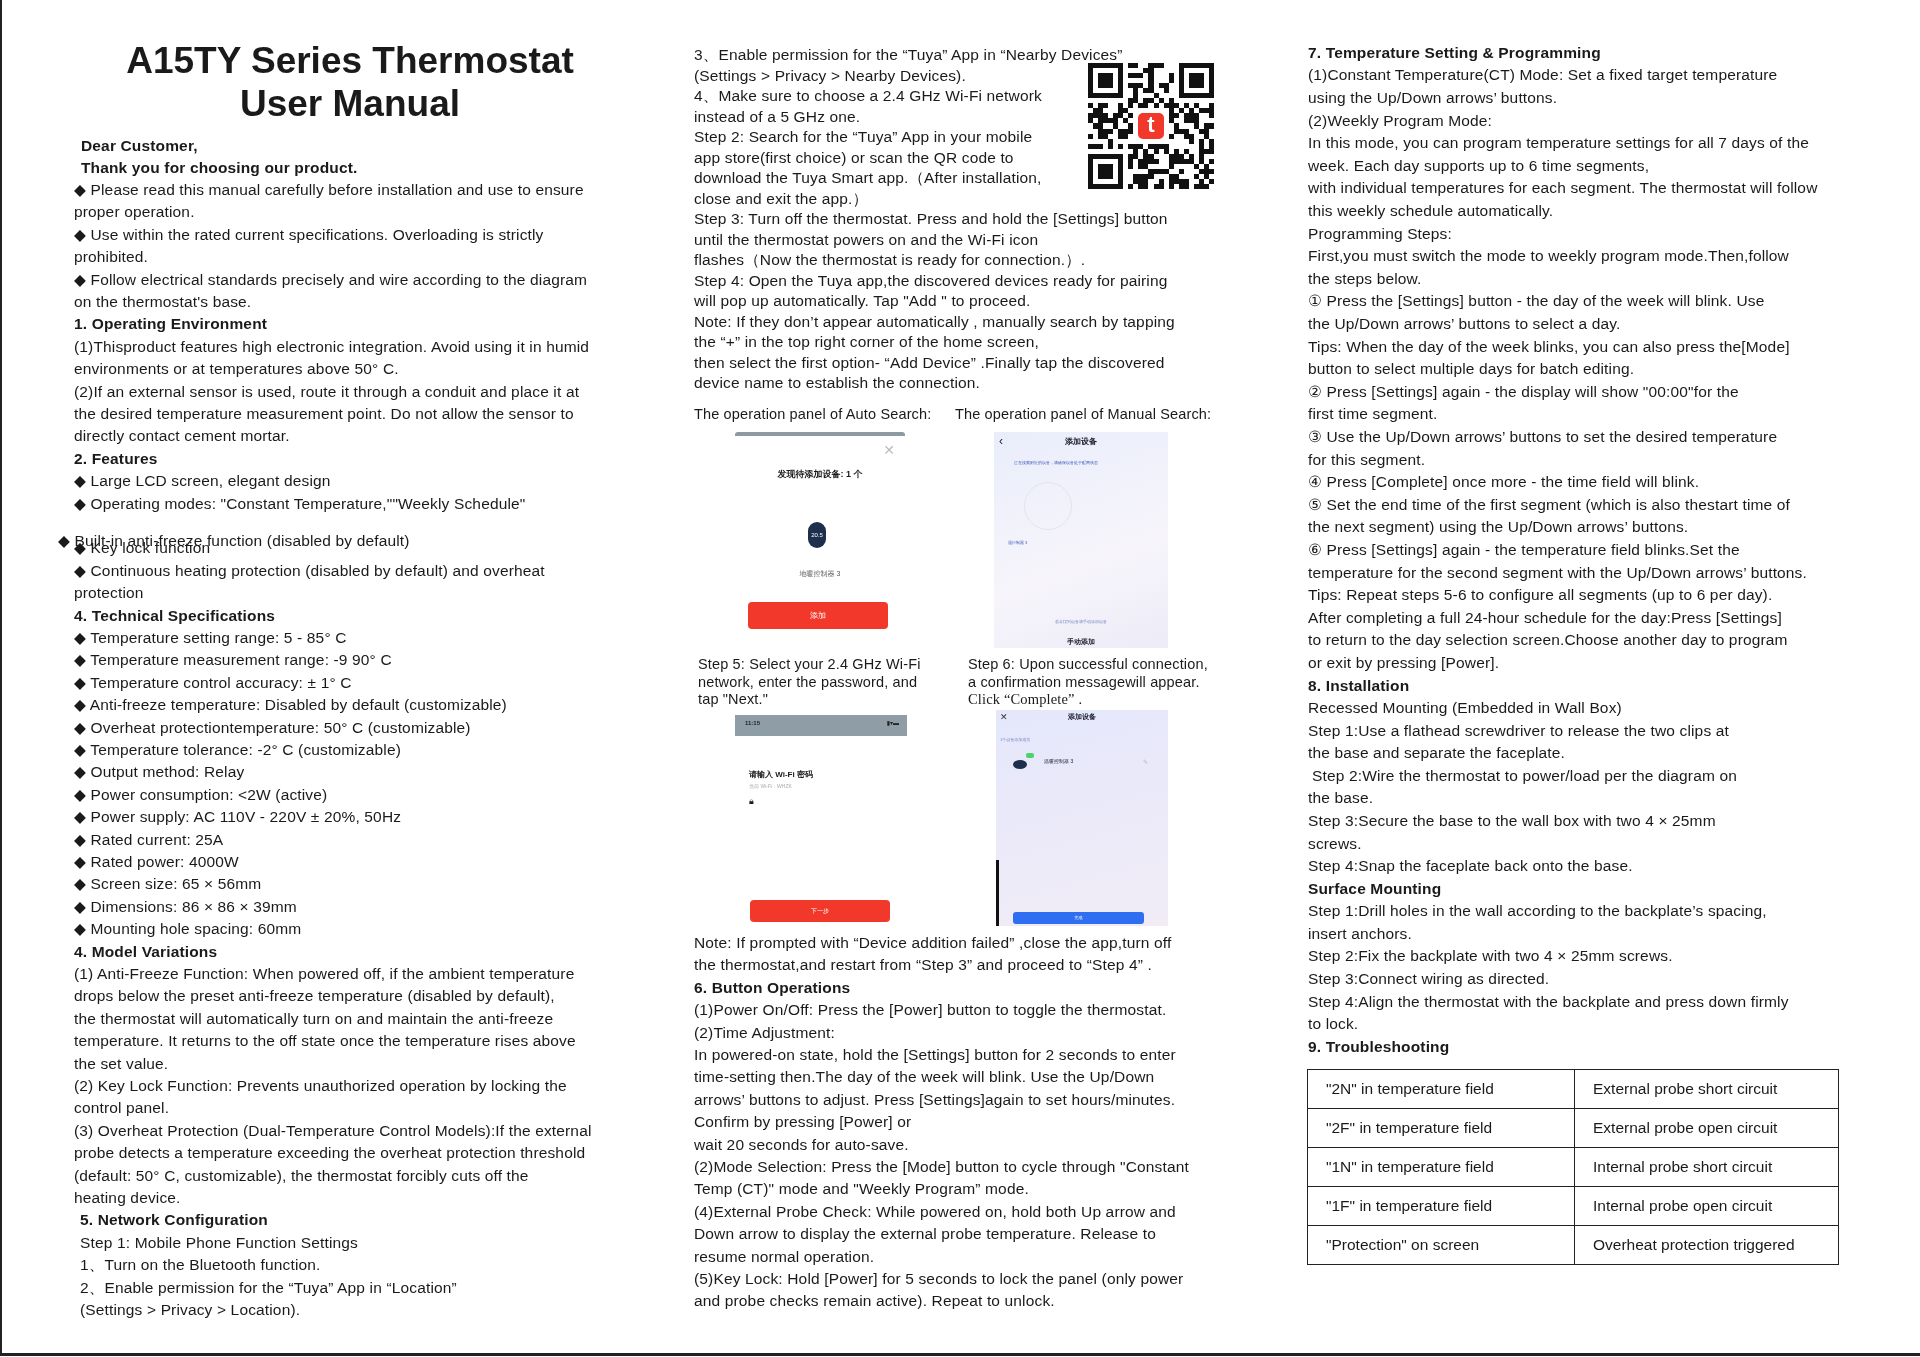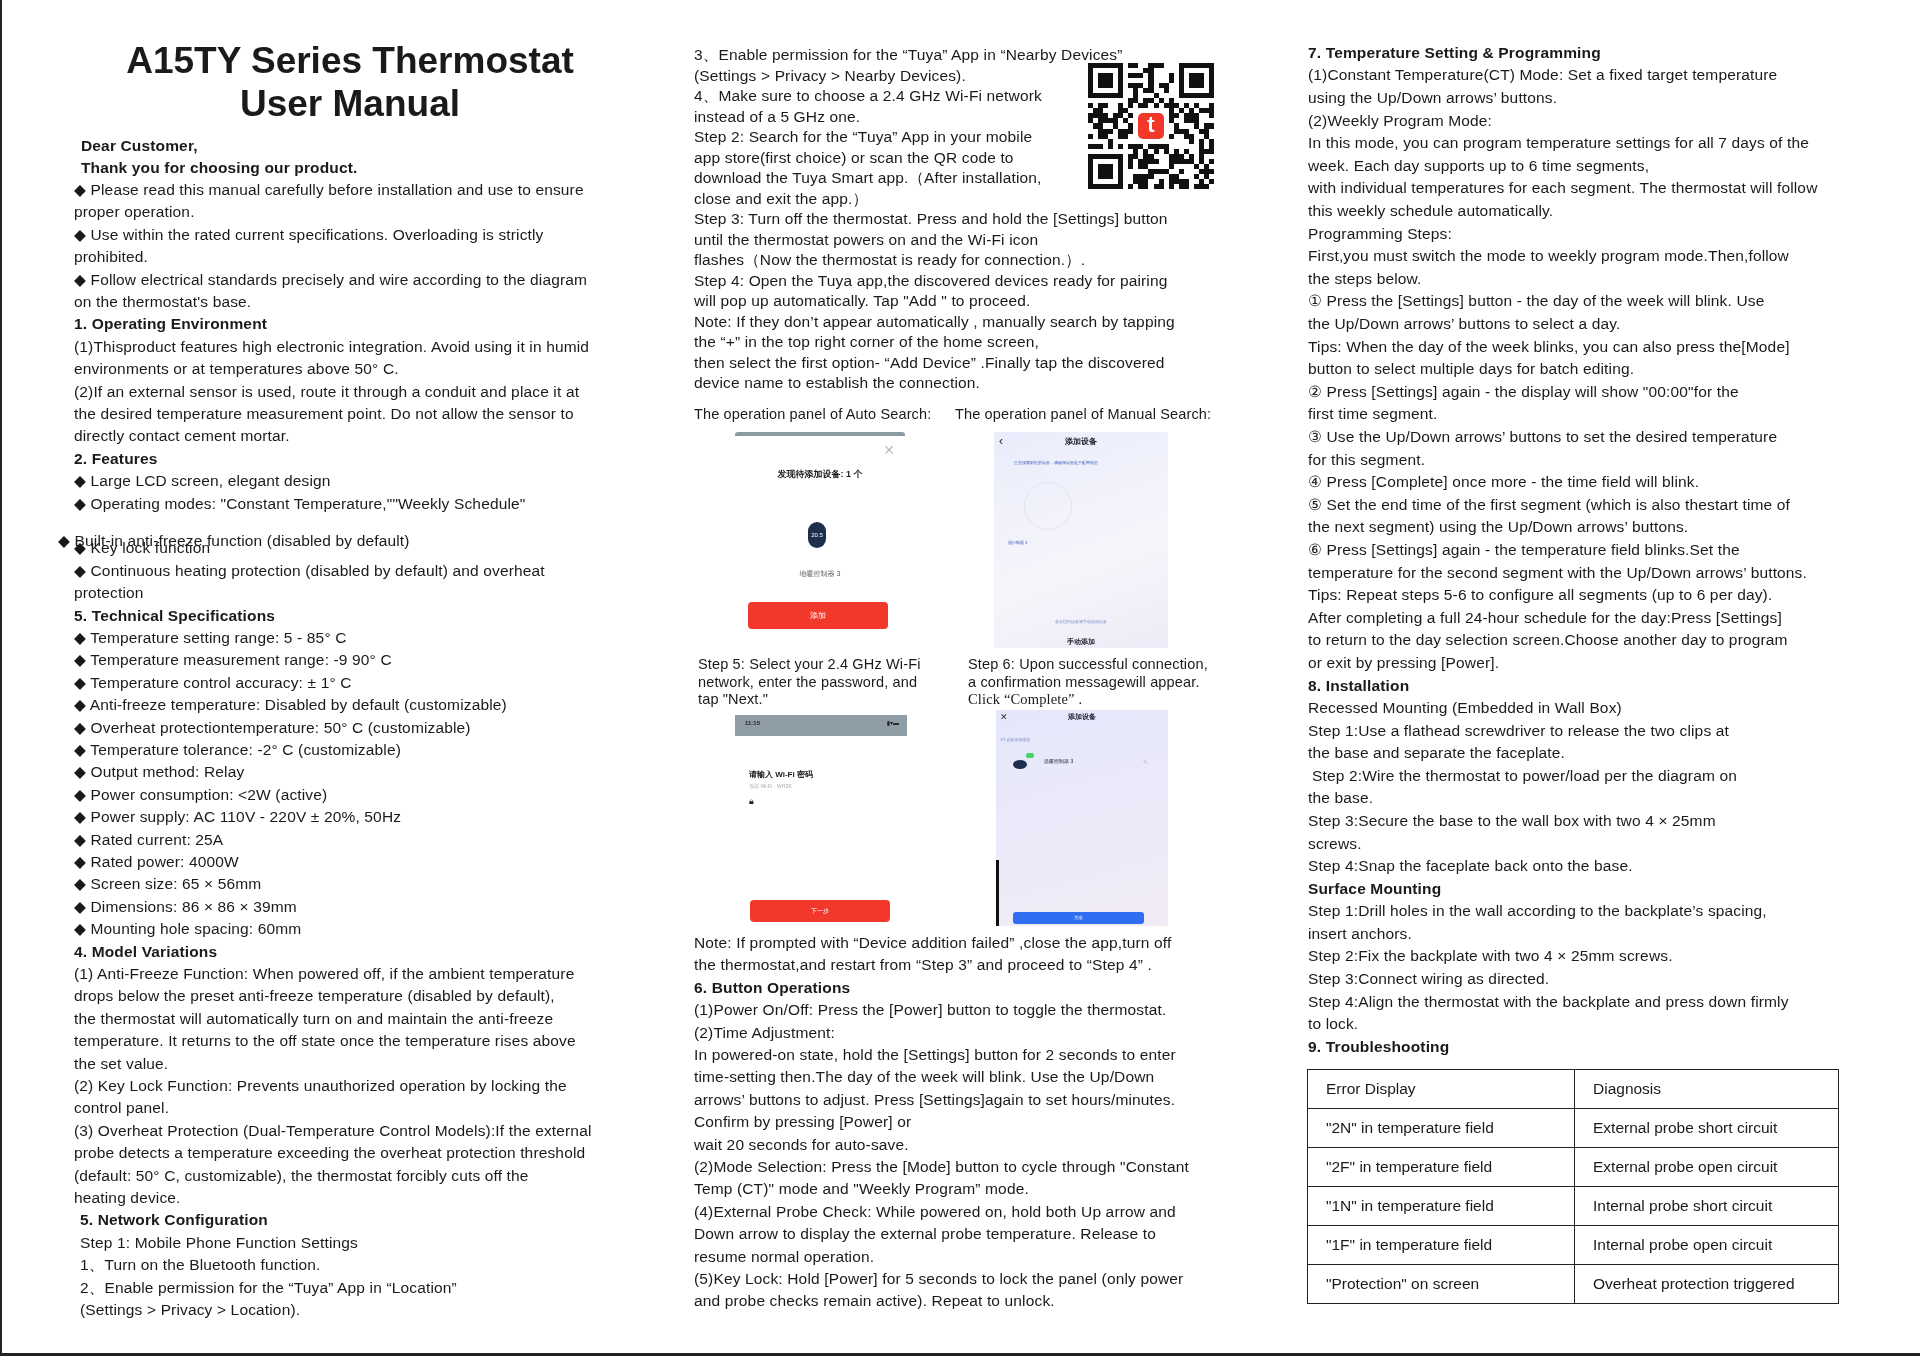--- a/index.html
+++ b/index.html
@@ -37,21 +37,21 @@
     <div class="t" style="left: 74px; top: 381.6px;">(2)If an external sensor is used, route it through a conduit and place it at</div>
     <div class="t" style="left: 74px; top: 404px;">the desired temperature measurement point. Do not  allow the sensor to</div>
     <div class="t" style="left: 74px; top: 426.4px;">directly contact cement mortar.</div>
     <div class="t b" style="left: 74px; top: 448.8px;">2. Features</div>
     <div class="t" style="left: 74px; top: 471.2px;">◆  Large LCD screen, elegant design</div>
     <div class="t" style="left: 74px; top: 493.6px;">◆ Operating modes: "Constant Temperature,""Weekly Schedule"</div>
     <div class="t" style="left: 58px; top: 516px; margin-top: 15px;">◆ Built-in anti-freeze function (disabled by default)</div>
     <div class="t" style="left: 74px; top: 538.4px;">◆  Key lock function</div>
     <div class="t" style="left: 74px; top: 560.8px;">◆ Continuous heating protection (disabled by default) and overheat</div>
     <div class="t" style="left: 74px; top: 583.2px;">   protection</div>
-    <div class="t b" style="left: 74px; top: 605.6px;">5. Technical Specifications</div>
+    <div class="t b" style="left: 74px; top: 605.6px;">4. Technical Specifications</div>
     <div class="t" style="left: 74px; top: 628px;">◆  Temperature setting range: 5 - 85°  C</div>
     <div class="t" style="left: 74px; top: 650.4px;">◆  Temperature measurement range: -9    90°  C</div>
     <div class="t" style="left: 74px; top: 672.8px;">◆  Temperature control accuracy:  ± 1°  C</div>
     <div class="t" style="left: 74px; top: 695.2px;">◆  Anti-freeze temperature: Disabled by default (customizable)</div>
     <div class="t" style="left: 74px; top: 717.6px;">◆ Overheat protectiontemperature: 50°  C (customizable)</div>
     <div class="t" style="left: 74px; top: 740px;">◆  Temperature tolerance: -2°  C (customizable)</div>
     <div class="t" style="left: 74px; top: 762.4px;">◆  Output method: Relay</div>
     <div class="t" style="left: 74px; top: 784.8px;">◆  Power consumption: &lt;2W (active)</div>
     <div class="t" style="left: 74px; top: 807.2px;">◆  Power supply: AC 110V - 220V  ± 20%, 50Hz</div>
     <div class="t" style="left: 74px; top: 829.6px;">◆  Rated current: 25A</div>
@@ -422,24 +422,20 @@
     <div class="t" style="left: 1308px; top: 946.4px;">Step 2:Fix the backplate with two 4 × 25mm screws.</div>
     <div class="t" style="left: 1308px; top: 969px;">Step 3:Connect wiring as directed.</div>
     <div class="t" style="left: 1308px; top: 991.6px;">Step 4:Align the thermostat with the backplate and press down  firmly</div>
     <div class="t" style="left: 1308px; top: 1014.2px;">          to lock.</div>
     <div class="t b" style="left: 1308px; top: 1036.8px;">9. Troubleshooting</div>
   </div>
 
 <table class="tbl">
   <tbody id="tblbody">
       <tr>
-        <td>Error Display</td>
-        <td>Diagnosis</td>
-      </tr>
-      <tr>
         <td>"2N" in temperature field</td>
         <td>External probe short circuit</td>
       </tr>
       <tr>
         <td>"2F" in temperature field</td>
         <td>External probe open circuit</td>
       </tr>
       <tr>
         <td>"1N" in temperature field</td>
         <td>Internal probe short circuit</td>

